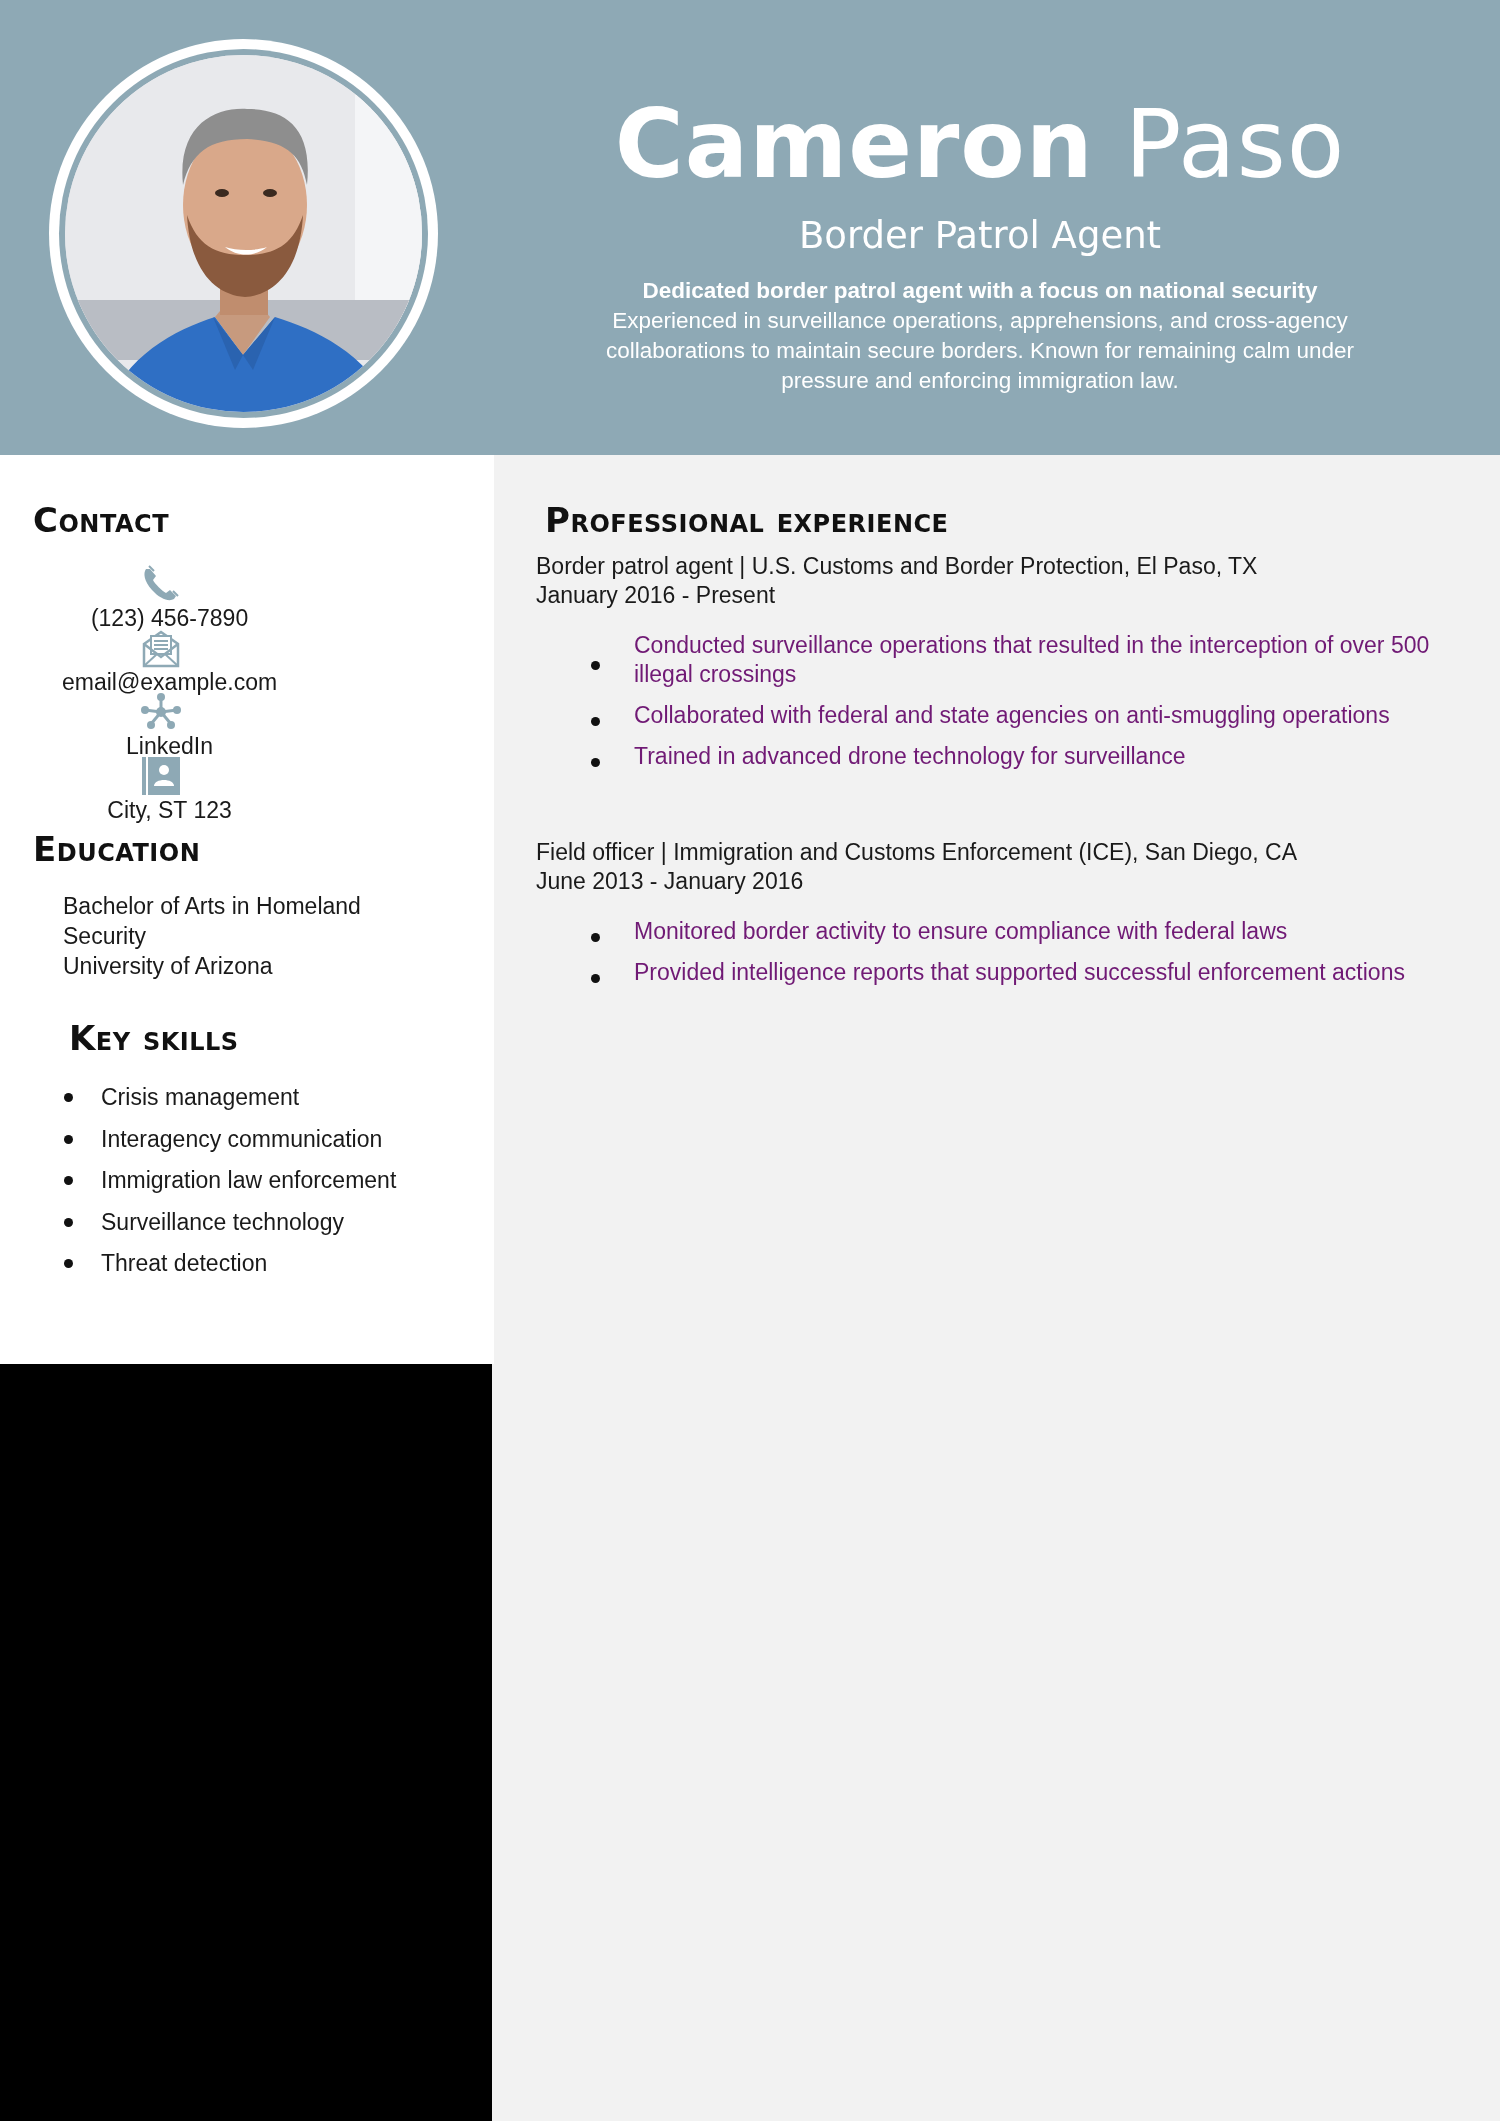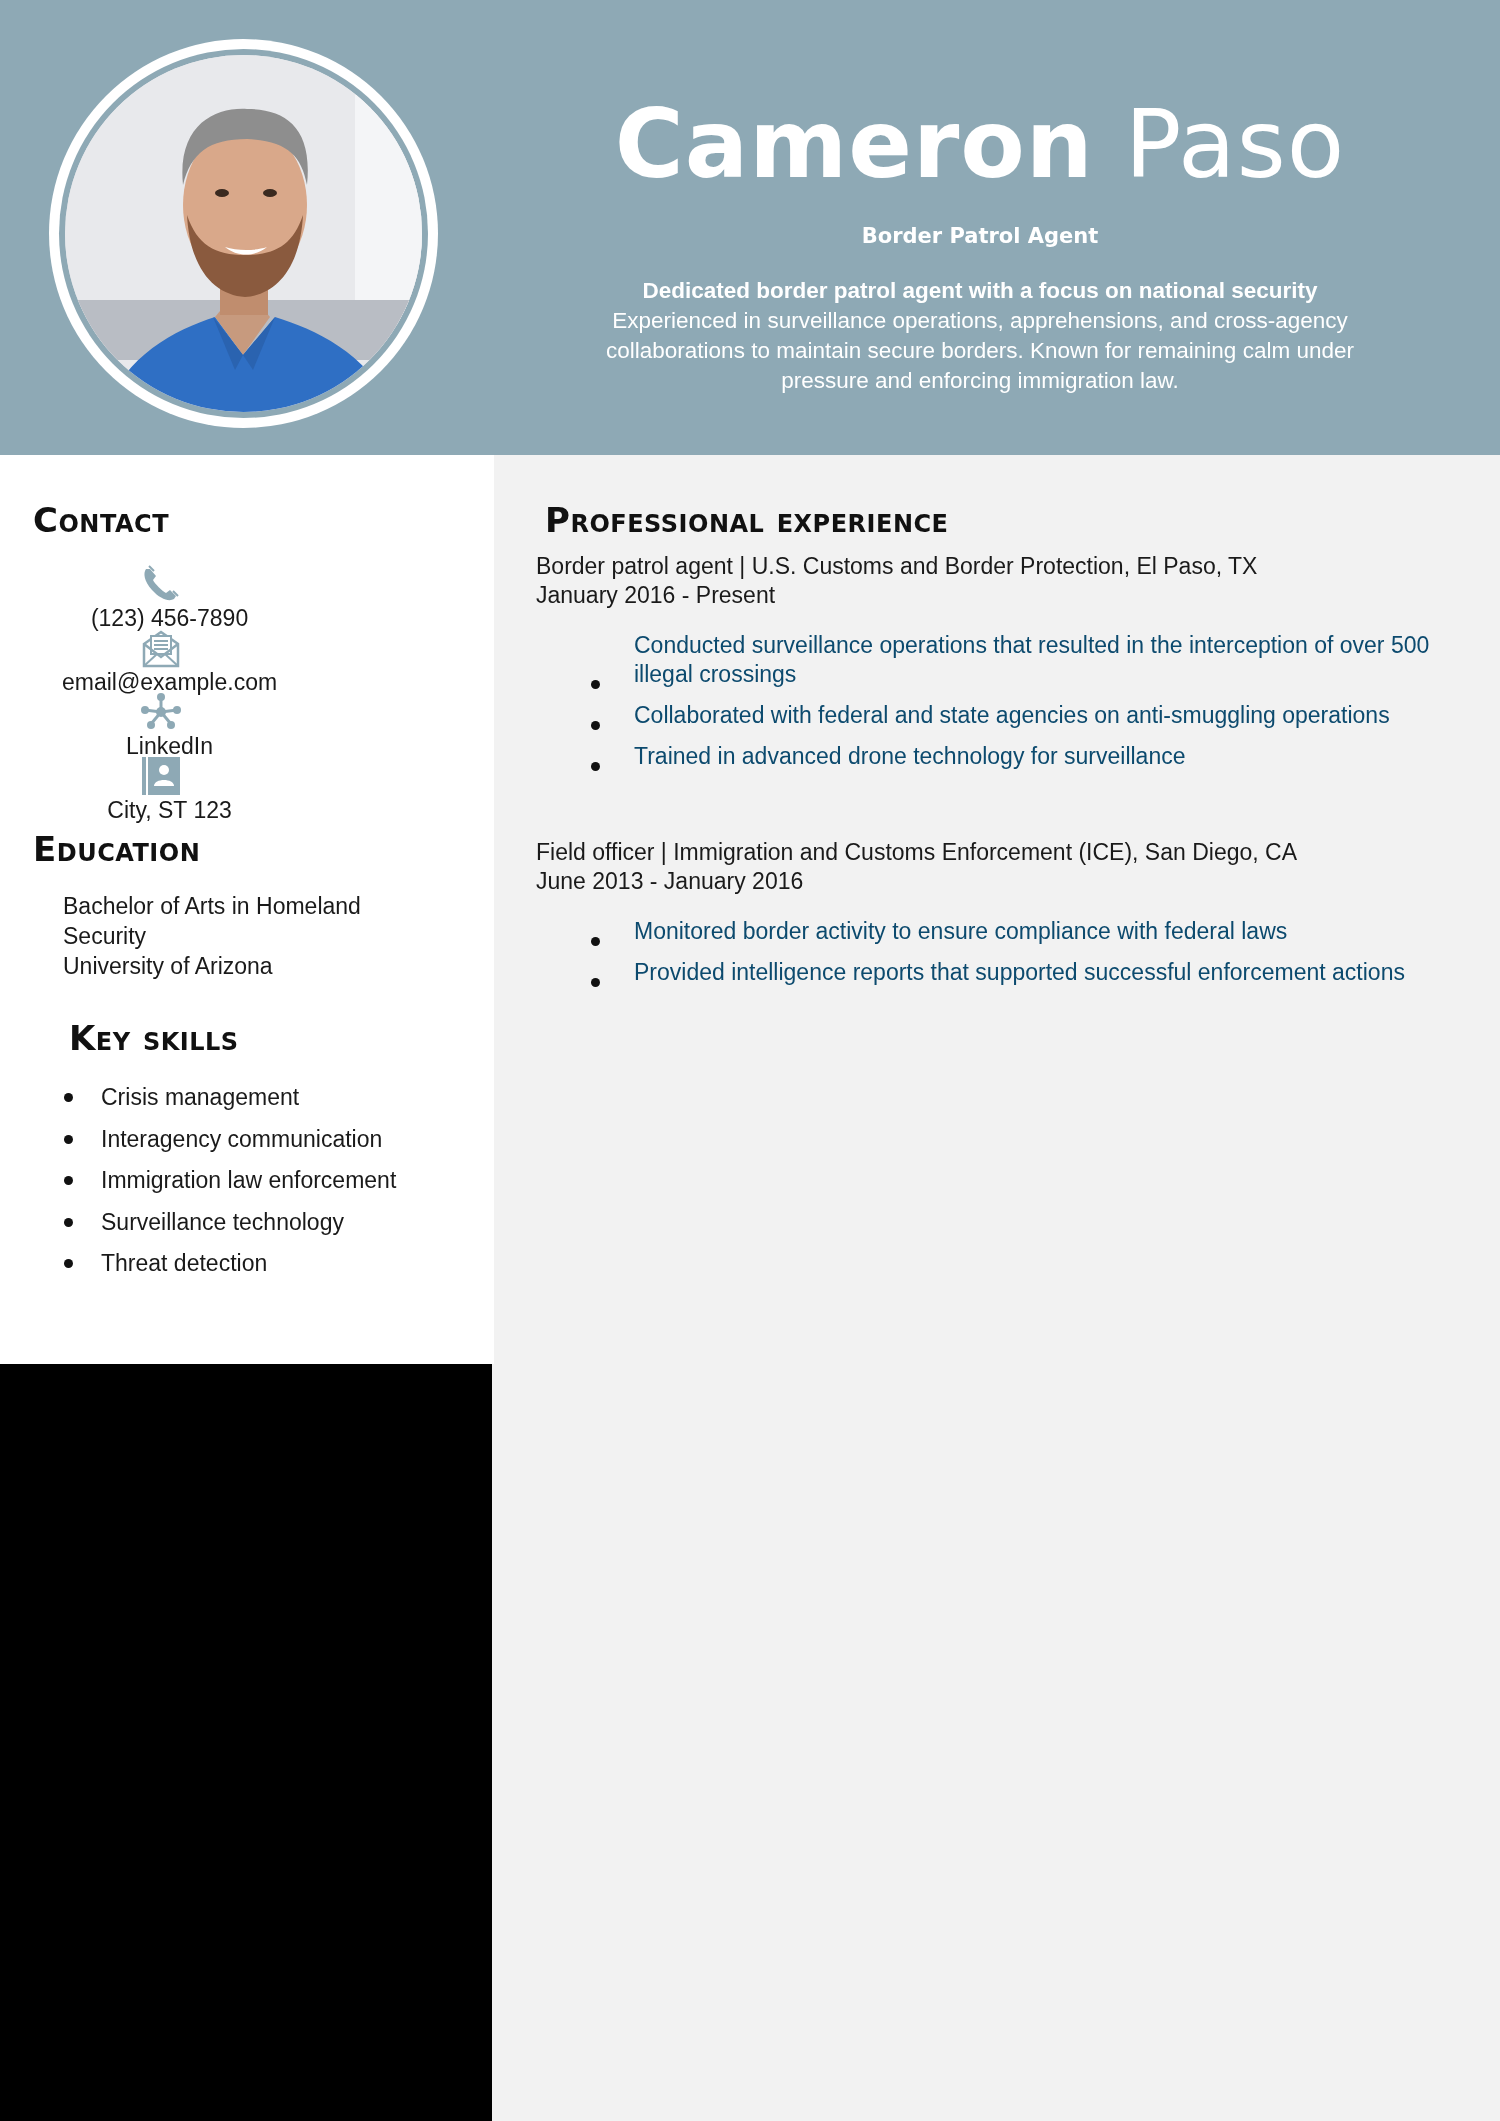--- a/index.html
+++ b/index.html
@@ -10,21 +10,21 @@
   .photo-ring { position: absolute; left: 49px; top: 39px; width: 389px; height: 389px; border-radius: 50%; background: #ffffff; }
   .photo-gap { position: absolute; left: 10px; top: 10px; width: 369px; height: 369px; border-radius: 50%; background: #8ea9b5; }
   .photo { position: absolute; left: 6px; top: 6px; width: 357px; height: 357px; border-radius: 50%; overflow: hidden;
            background: radial-gradient(circle at 60% 30%, #f1f2f4 0%, #e4e6ea 55%, #cfd3d8 100%); }
   .photo svg { width: 100%; height: 100%; display: block; }
 
   .header-text { position: absolute; left: 560px; top: 80px; width: 840px; text-align: center; color: #ffffff; }
   .name { font-family: "DejaVu Sans", sans-serif; font-size: 94px; line-height: 130px; letter-spacing: 1px; white-space: nowrap; }
   .name .first { font-weight: bold; }
   .name .last { font-weight: normal; }
-  .job-title { font-family: "DejaVu Sans", sans-serif; font-weight: bold; font-size: 21px; line-height: 40px; margin-top: 6px; }
+  .job-title { font-family: "DejaVu Sans", sans-serif; font-weight: normal; font-size: 37px; line-height: 40px; margin-top: 6px; }
   .summary { margin-top: 20px; font-size: 22.5px; line-height: 30px; padding: 0 10px; }
   .summary .lead { font-weight: bold; display: block; }
 
   .sidebar { position: absolute; left: 0; top: 455px; width: 494px; height: 909px; background: #ffffff; }
   .sidebar-black { position: absolute; left: 0; top: 1364px; width: 492px; height: 757px; background: #000000; }
 
   .sec-heading { font-family: "DejaVu Sans", sans-serif; font-size: 34px; color: #111; font-variant: small-caps; letter-spacing: 0.5px; line-height: 40px; }
 
   .contact-heading { position: absolute; left: 33px; top: 45px; }
   .contact-list { position: absolute; left: 62px; top: 108px; }
@@ -42,21 +42,21 @@
   .skills-list .dot { width: 9px; height: 9px; border-radius: 50%; background: #111; margin-right: 28px; margin-left: 1px; }
 
   .main { position: absolute; left: 494px; top: 455px; width: 1006px; height: 1666px; background: #f2f2f2; }
   .exp-heading { position: absolute; left: 51px; top: 45px; }
   .job { position: absolute; left: 42px; width: 930px; }
   .job1 { top: 97px; }
   .job2 { top: 383px; }
   .job .role { font-size: 23px; line-height: 29px; color: #1a1a1a; }
   .job .dates { font-size: 23px; line-height: 29px; color: #1a1a1a; }
   .job ul { list-style: none; margin-top: 21px; margin-left: 55px; }
-  .job li { display: flex; align-items: flex-end; font-size: 23px; line-height: 29px; color: #0c4a6e; margin-bottom: 12px; width: 870px; }
+  .job li { display: flex; align-items: center; font-size: 23px; line-height: 29px; color: #701a75; margin-bottom: 12px; width: 870px; }
   .job li .dot { flex: 0 0 auto; width: 9px; height: 9px; border-radius: 50%; background: #111; margin-top: 11px; margin-right: 34px; }
   .job li .btxt { flex: 1; }
 </style>
 </head>
 <body>
 
 <div class="header">
   <div class="photo-ring">
     <div class="photo-gap">
       <div class="photo" title="Portrait photo of smiling man with short gray hair and beard wearing a blue shirt">

